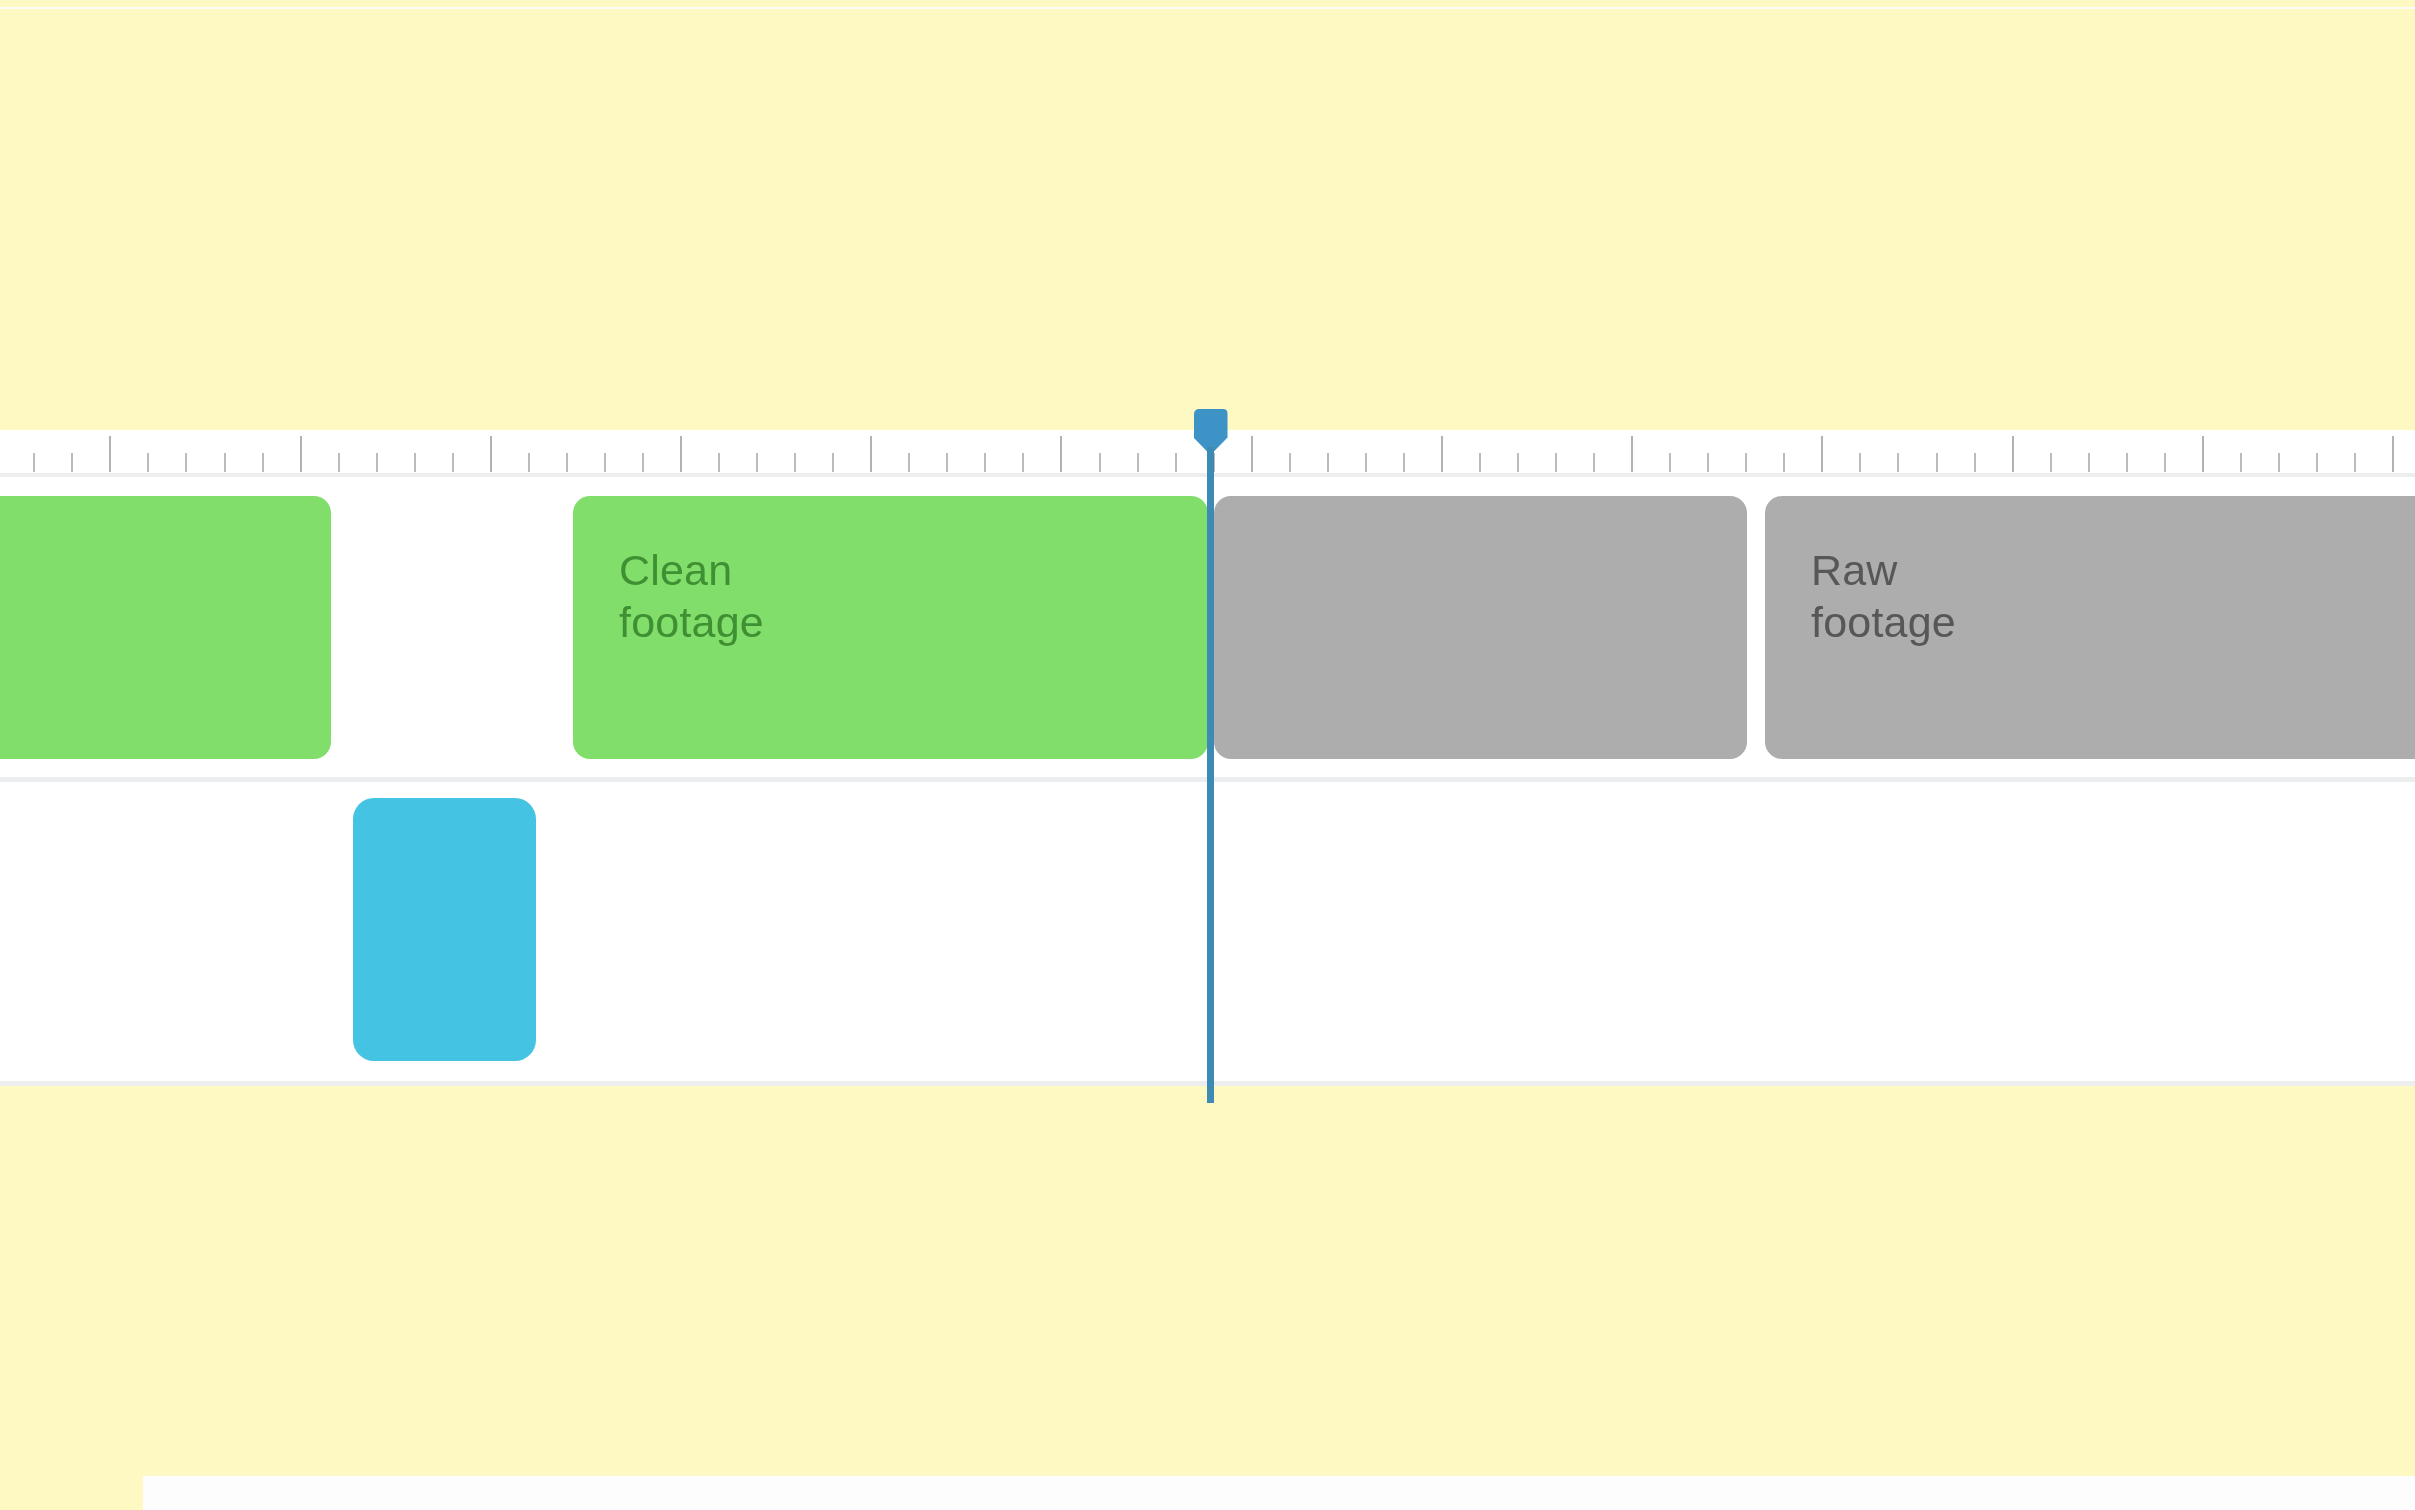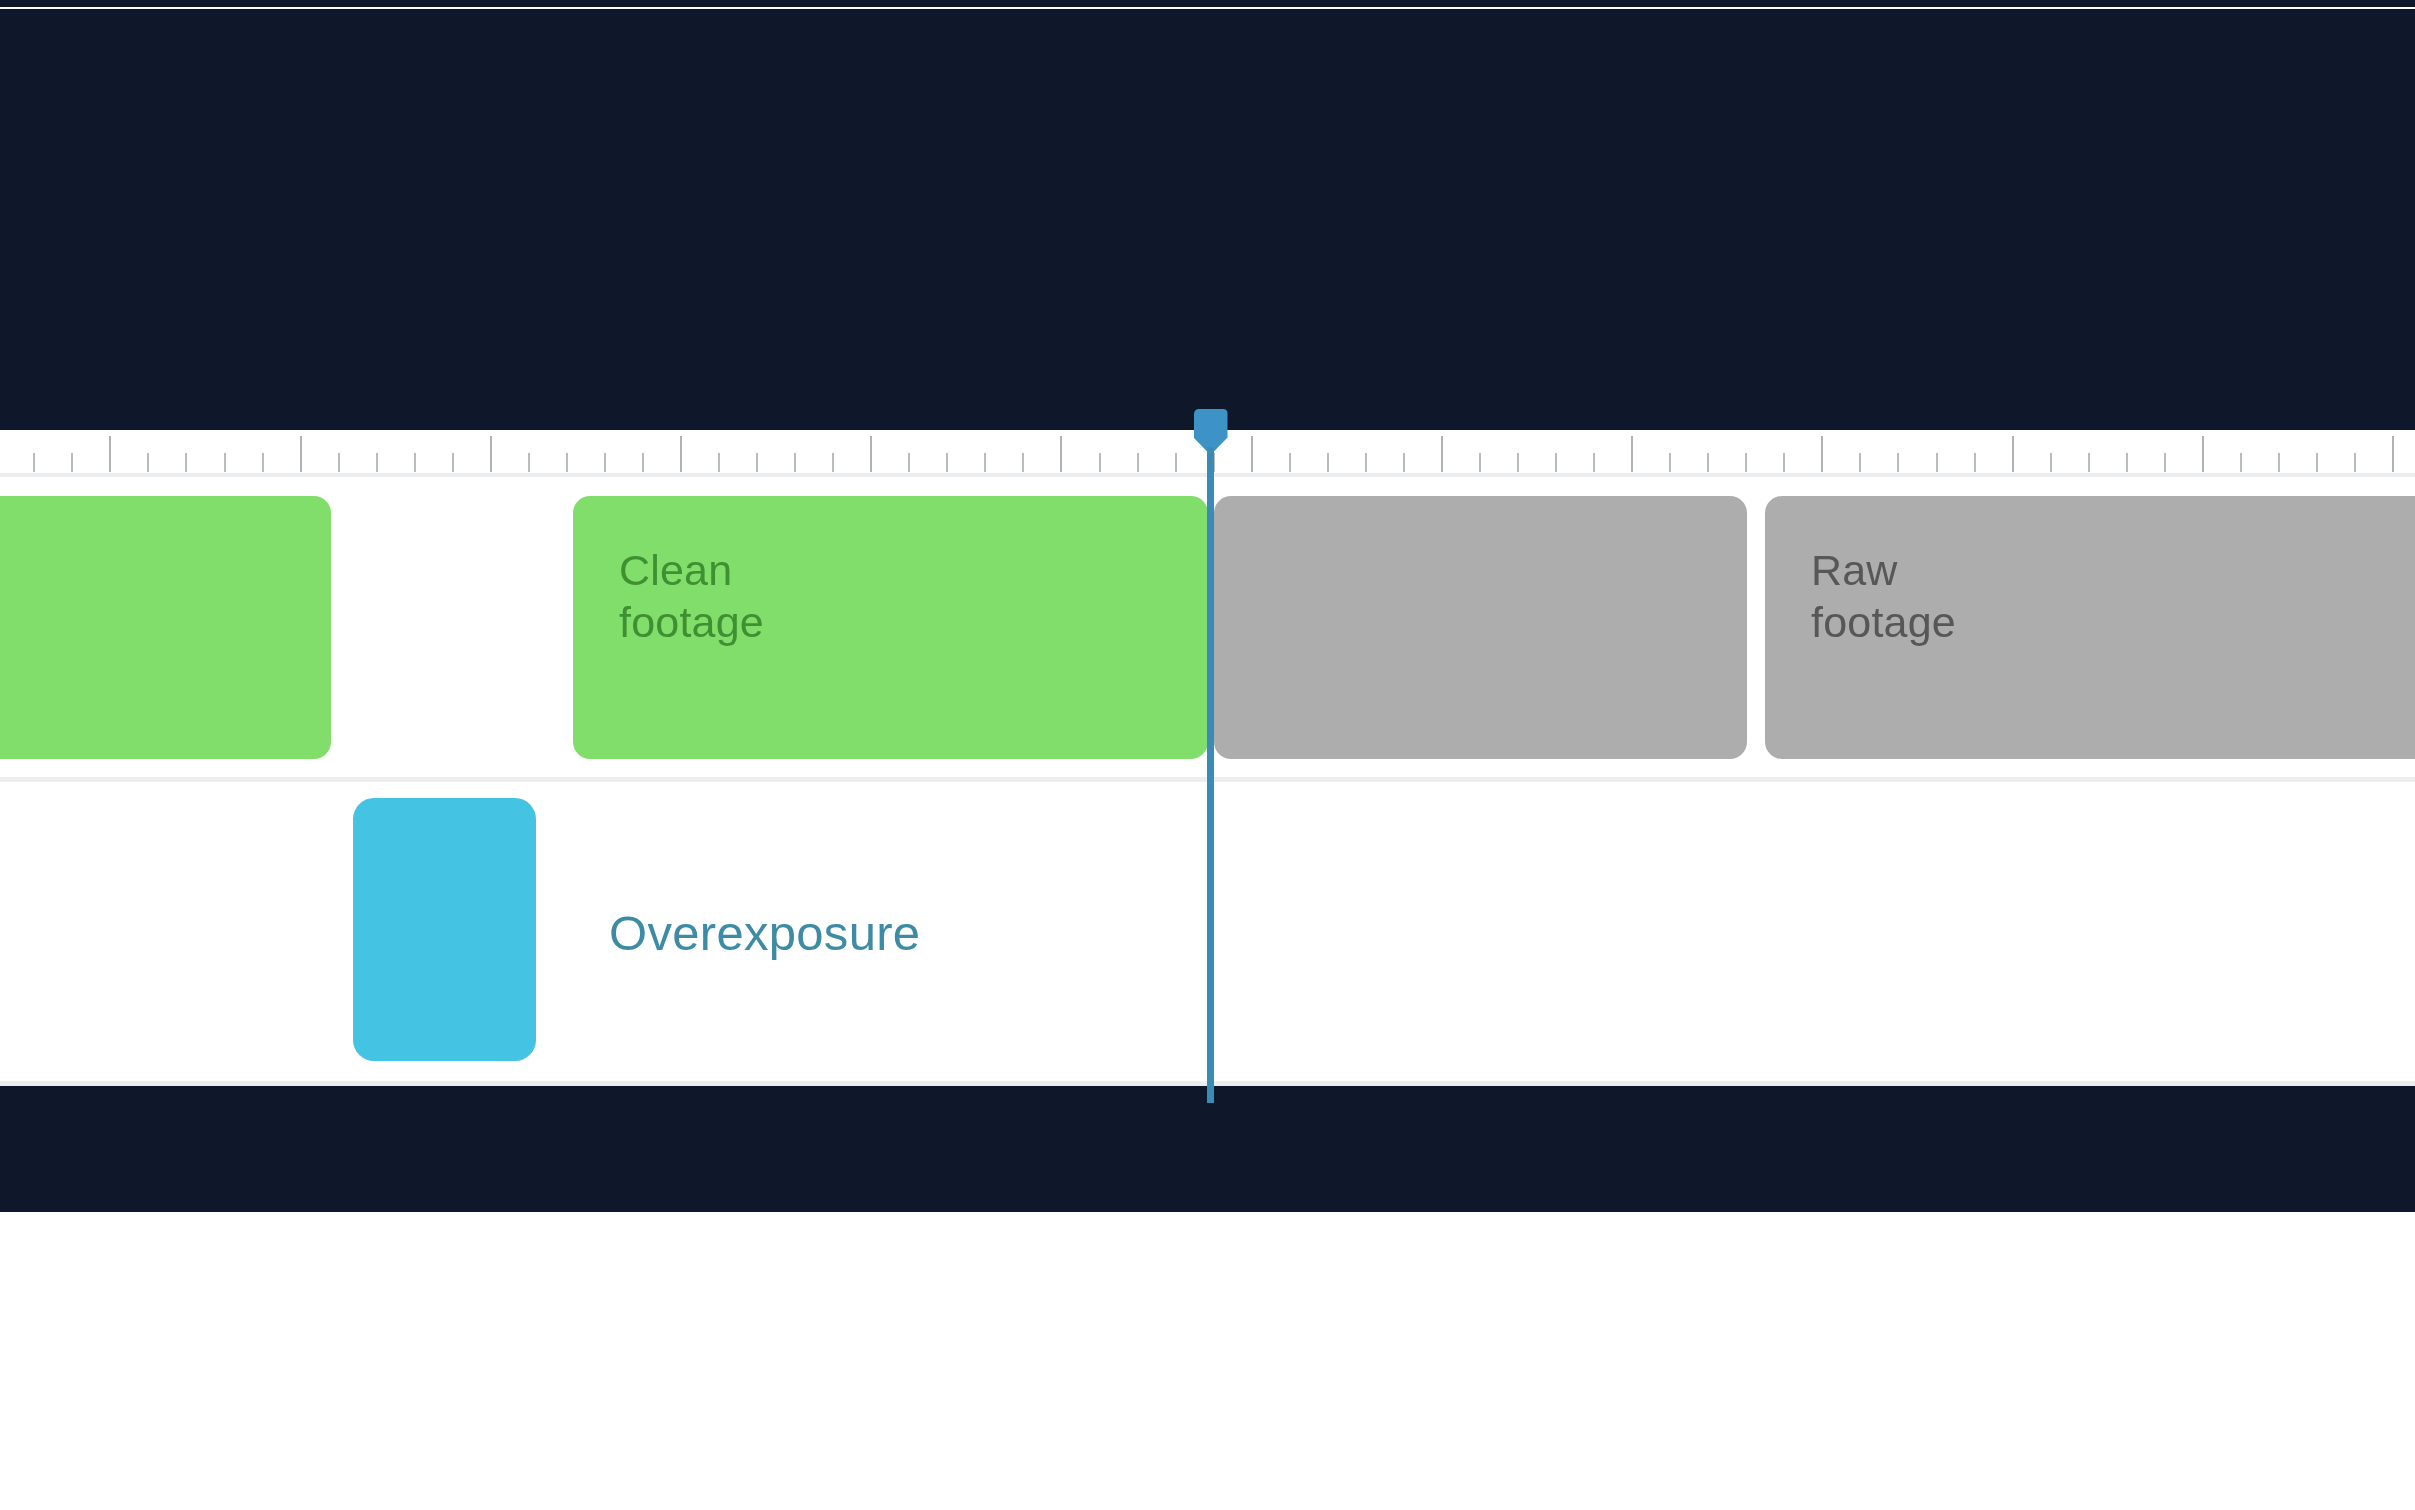--- a/index.html
+++ b/index.html
@@ -8,22 +8,22 @@
     background: #ffffff;
   }
   body {
     font-family: "Liberation Sans", sans-serif;
     -webkit-font-smoothing: antialiased;
   }
 
   #app {
     position: relative;
     width: 2416px;
-    height: 1212px;
-    background: #0f172a;
+    height: 1510px;
+    background: #fef9c3;
     overflow: hidden;
     text-decoration: underline;
   }
 
   
   .top-hairline {
     position: absolute;
     left: 0;
     top: 6.7px;
     width: 2416px;
@@ -254,21 +254,20 @@
   <div class="clip grey" id="clip-grey-a">
     <div class="clip-label"></div>
   </div>
 
   <div class="clip grey" id="clip-grey-b">
     <div class="clip-label">Raw
 footage</div>
   </div>
 
   <div class="clip cyan" id="clip-cyan"></div>
-  <div id="effect-label">Overexposure</div>
 
   <div id="playhead">
     <div id="playhead-head"></div>
     <div id="playhead-line"></div>
   </div>
 
   <div id="bottom-ghost"></div>
 
 </div>
 

